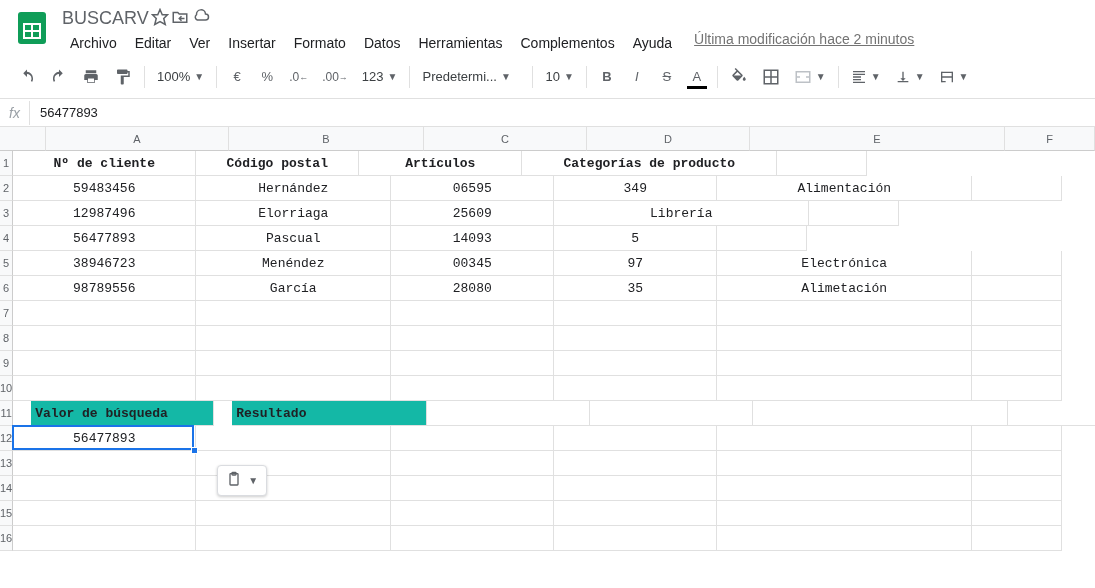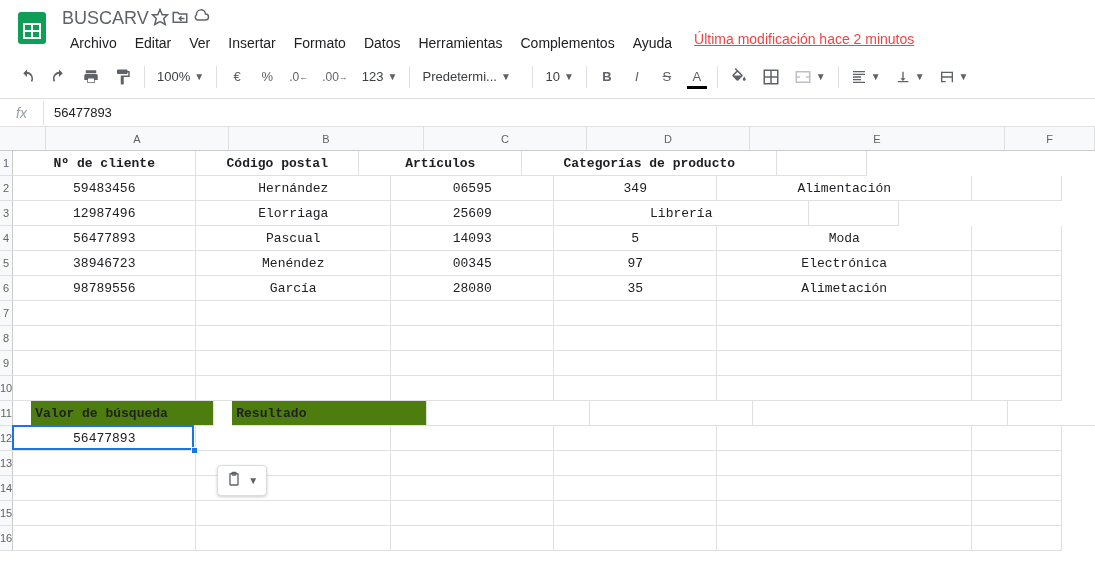--- a/index.html
+++ b/index.html
@@ -7,49 +7,49 @@
 
 .header { display: flex; align-items: flex-start; padding: 8px 12px 0 12px; }
 .logo { width: 40px; height: 40px; margin-right: 10px; display: flex; align-items: center; justify-content: center; }
 .logo svg { width: 36px; height: 36px; }
 .title-area { flex: 1; }
 .title-row { display: flex; align-items: center; gap: 2px; margin-bottom: 2px; }
 .doc-title { font-size: 18px; color: #5f6368; font-weight: 400; }
 .title-icon { color: #5f6368; cursor: pointer; }
 .menus { display: flex; gap: 2px; }
 .menu-item { padding: 4px 8px; font-size: 14px; color: #202124; cursor: pointer; border-radius: 3px; }
-.last-mod { color: #ef4444; text-decoration: underline; font-size: 14px; margin-left: 12px; cursor: pointer; }
+.last-mod { color: #737373; text-decoration: underline; font-size: 14px; margin-left: 12px; cursor: pointer; }
 
 .toolbar { display: flex; align-items: center; padding: 4px 12px; border-bottom: 1px solid #e0e0e0; gap: 2px; height: 44px; }
 .tb-btn { padding: 6px 6px; color: #5f6368; cursor: pointer; display: flex; align-items: center; justify-content: center; border-radius: 3px; min-width: 28px; height: 28px; }
 .tb-sep { width: 1px; height: 22px; background: #e0e0e0; margin: 0 4px; }
 .tb-select { display: flex; align-items: center; gap: 4px; padding: 4px 6px; font-size: 13px; color: #3c4043; cursor: pointer; }
 .tb-select .arrow { font-size: 10px; color: #5f6368; }
 .text-color-btn { position: relative; }
 .text-color-underline { position: absolute; bottom: 2px; left: 4px; right: 4px; height: 3px; background: #000; }
 
 .formula-bar { display: flex; align-items: center; border-bottom: 1px solid #e0e0e0; height: 28px; }
-.fx-label { width: 44px; text-align: center; font-style: italic; color: #9aa0a6; font-size: 14px; border-right: 1px solid #e0e0e0; padding: 4px 0; }
+.fx-label { width: 30px; text-align: center; font-style: italic; color: #9aa0a6; font-size: 14px; border-right: 1px solid #e0e0e0; padding: 4px 0; }
 .fx-input { flex: 1; padding: 4px 10px; font-size: 13px; }
 
 .sheet-area { display: flex; }
 .corner { width: 46px; height: 24px; background: #f8f9fa; border-right: 1px solid #e0e0e0; border-bottom: 1px solid #ccc; }
 .col-headers { display: flex; }
 .col-h { height: 24px; background: #f8f9fa; border-right: 1px solid #e0e0e0; border-bottom: 1px solid #ccc; display: flex; align-items: center; justify-content: center; font-size: 11px; color: #5f6368; }
 
 .grid-body { display: flex; }
 .row-headers { width: 46px; }
 .row-h { height: 25px; background: #f8f9fa; border-right: 1px solid #ccc; border-bottom: 1px solid #e0e0e0; display: flex; align-items: center; justify-content: center; font-size: 11px; color: #5f6368; }
 
 .cells { position: relative; }
 .cell-row { display: flex; font-family: Liberation Mono, monospace; }
 .cell { height: 25px; border-right: 1px solid #e0e0e0; border-bottom: 1px solid #e0e0e0; display: flex; align-items: center; justify-content: center; font-size: 13px; padding: 0 4px; overflow: hidden; white-space: nowrap; }
 .cell.bold { font-weight: bold; }
 .cell.left { justify-content: flex-start; }
-.cell.highlight { background: #4d7c0f; margin-left: 18px; }
+.cell.highlight { background: #14b8a6; margin-left: 18px; }
 
 .active-cell-border { position: absolute; border: 2px solid #1a73e8; pointer-events: none; }
 .active-handle { position: absolute; width: 7px; height: 7px; background: #1a73e8; border: 1px solid #fff; }
 
 .paste-widget { position: absolute; background: #fff; border: 1px solid #dadce0; border-radius: 4px; box-shadow: 0 1px 3px rgba(0,0,0,0.2); display: flex; align-items: center; padding: 4px 8px; gap: 6px; cursor: pointer; }
 .paste-widget .arrow { font-size: 10px; color: #5f6368; }
 
 .colA { width: 183px; } .colB { width: 195px; } .colC { width: 163px; } .colD { width: 163px; } .colE { width: 255px; } .colF { width: 90px; }
 </style>
 </head>
@@ -257,21 +257,20 @@
       <div class="cell colB">Elorriaga</div>
       <div class="cell colC">25609</div>
       <div class="cell colE">Librería</div>
       <div class="cell colF"></div>
     </div>
     <div class="cell-row">
       <div class="cell colA">56477893</div>
       <div class="cell colB">Pascual</div>
       <div class="cell colC">14093</div>
       <div class="cell colD">5</div>
-      <div class="cell colE">Moda</div>
       <div class="cell colF"></div>
     </div>
     <div class="cell-row">
       <div class="cell colA">38946723</div>
       <div class="cell colB">Menéndez</div>
       <div class="cell colC">00345</div>
       <div class="cell colD">97</div>
       <div class="cell colE">Electrónica</div>
       <div class="cell colF"></div>
     </div>

